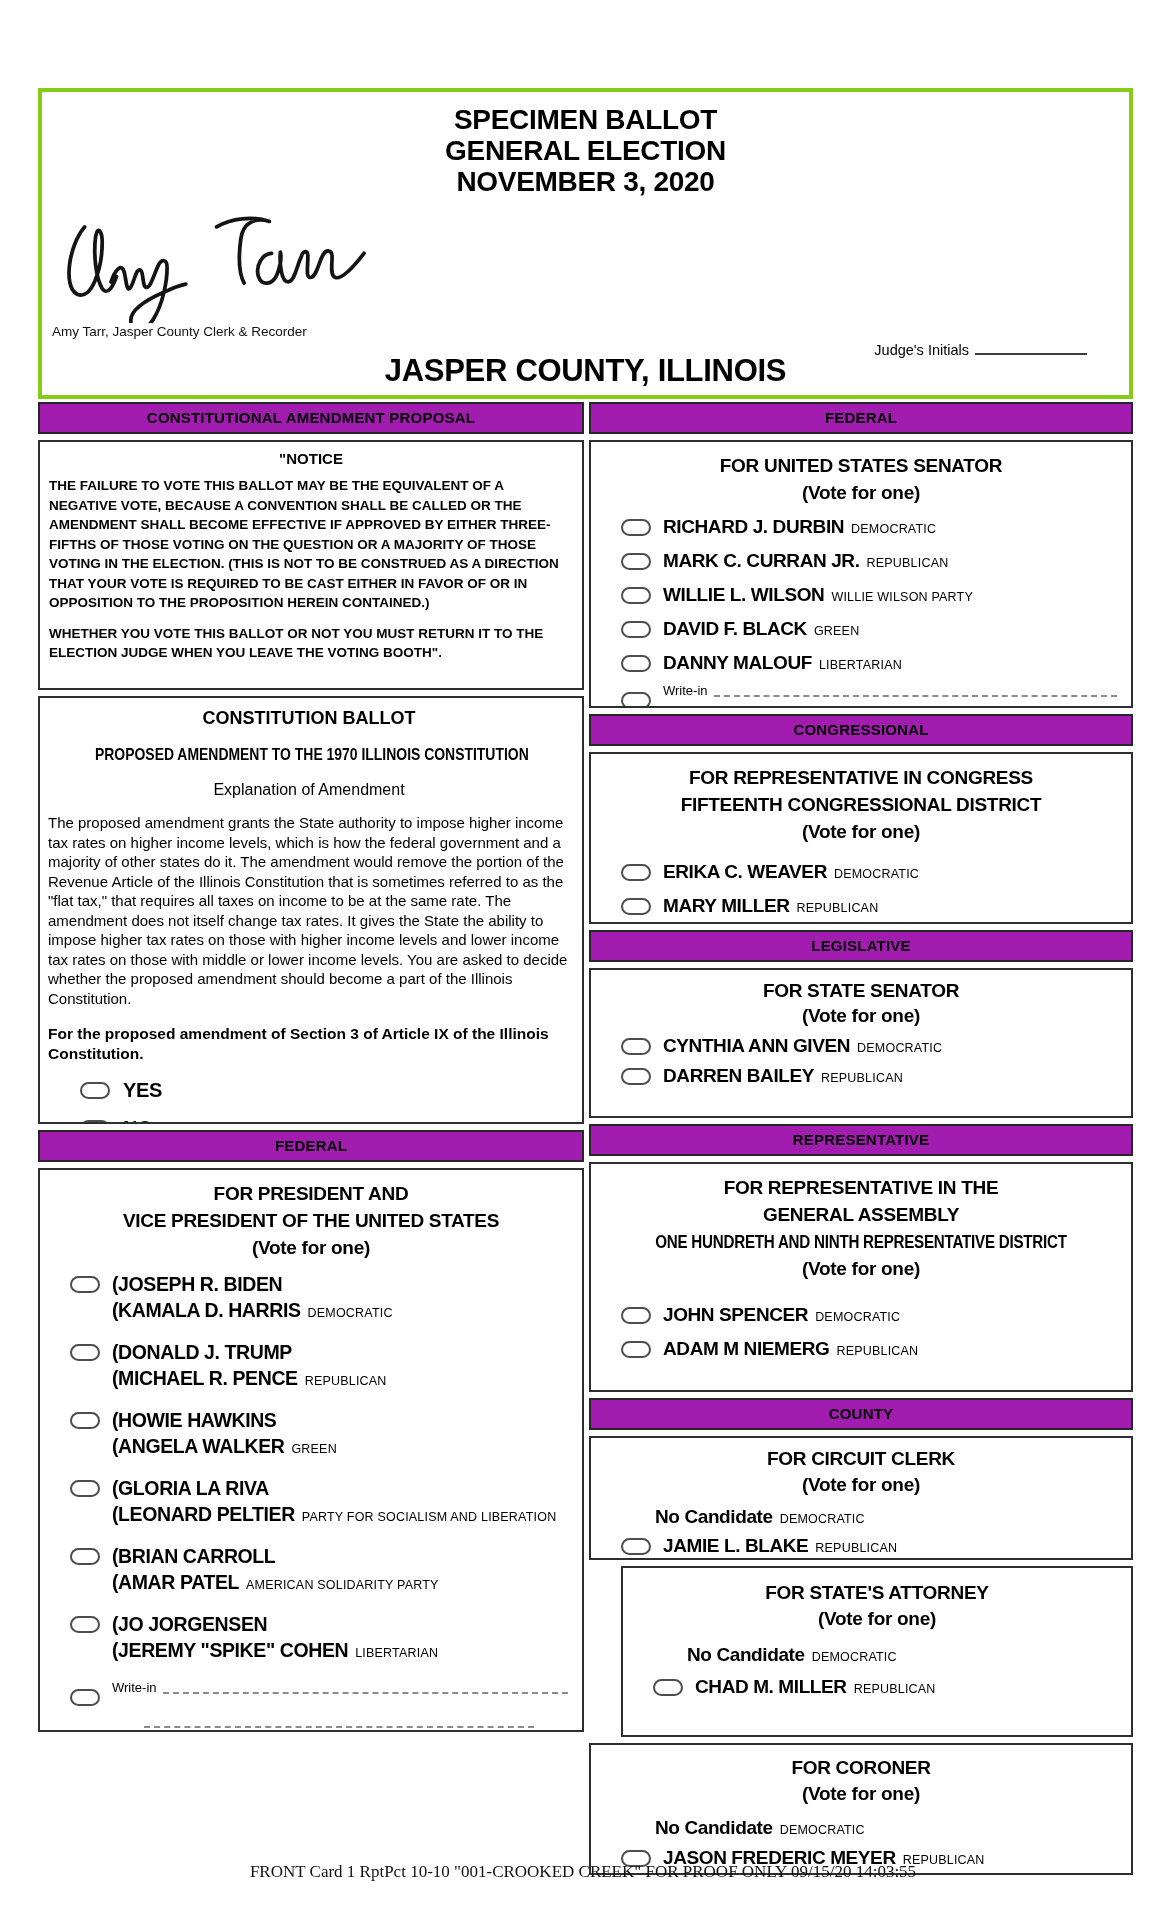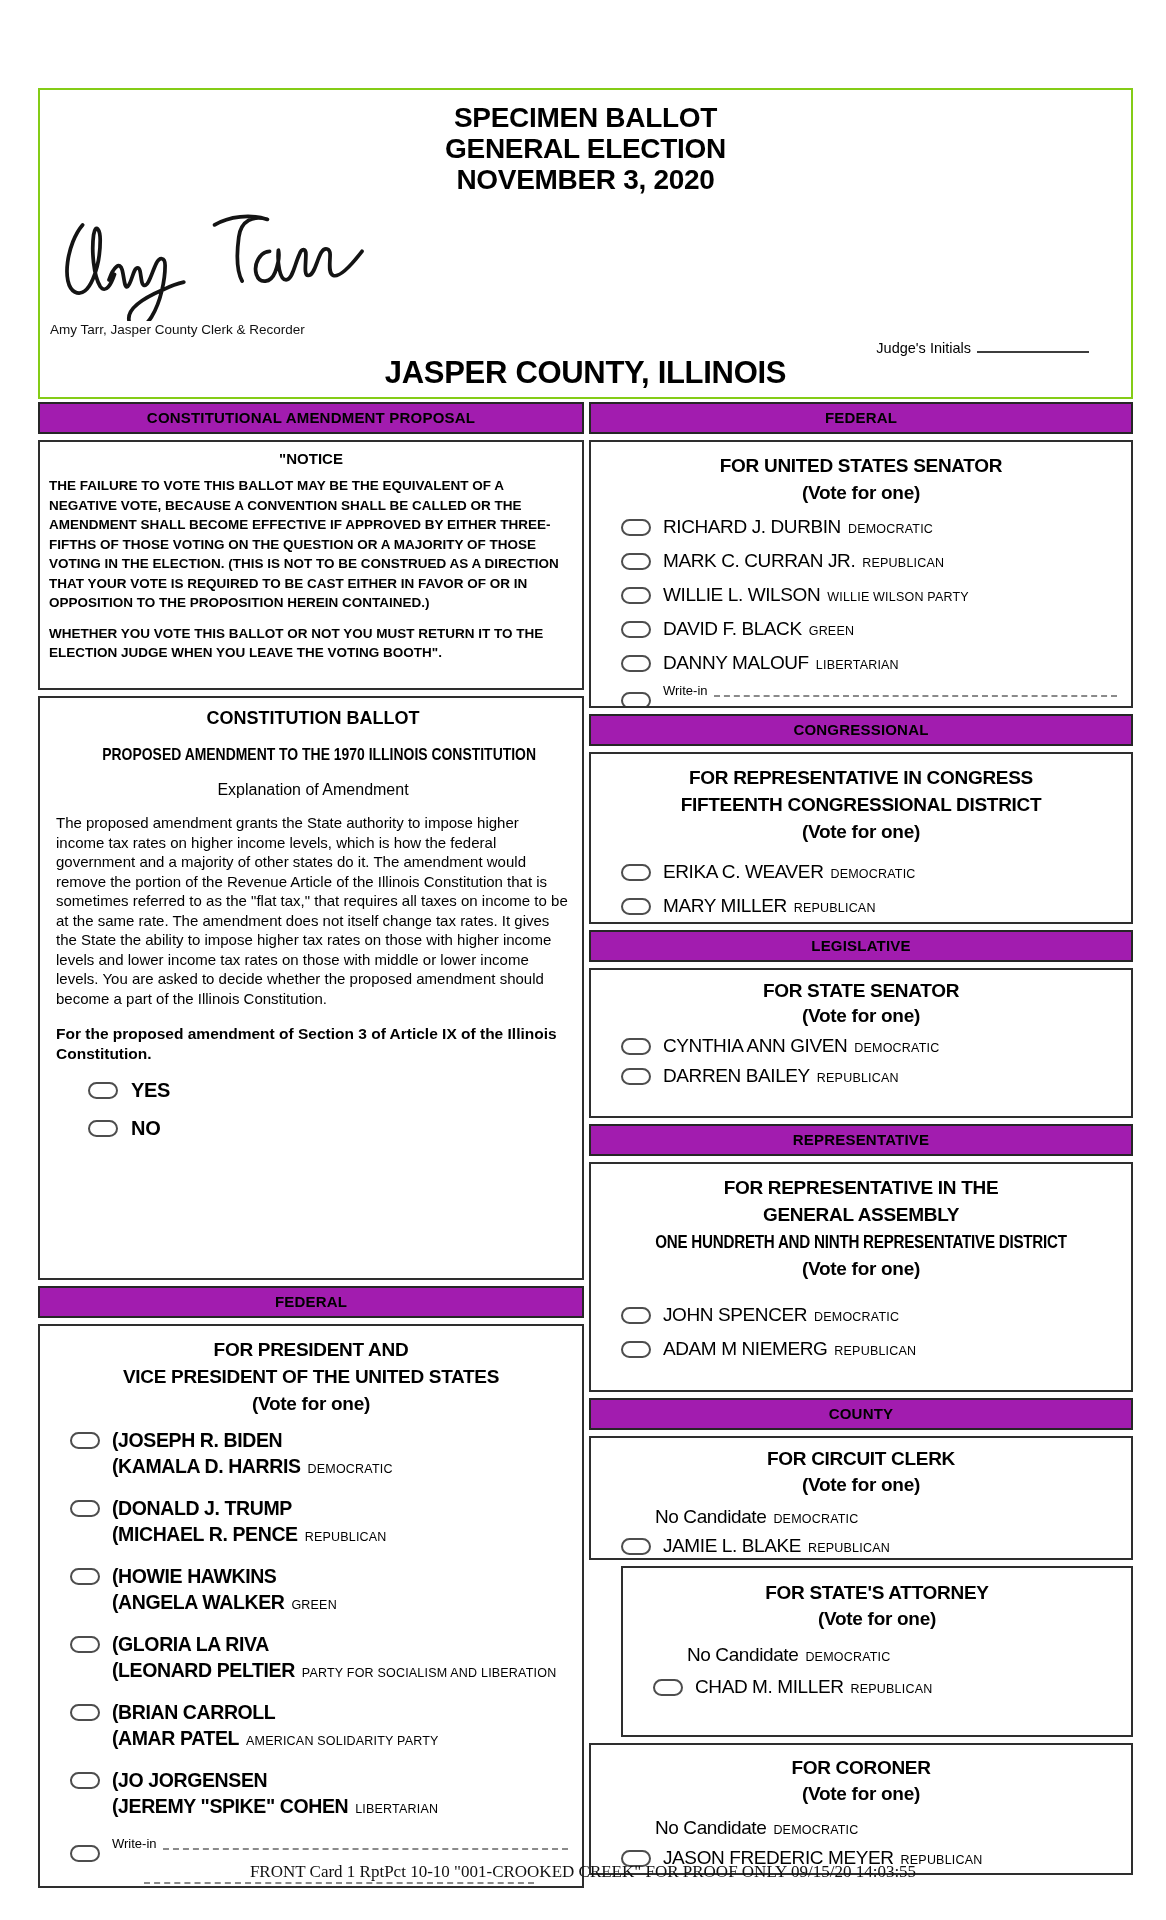--- a/index.html
+++ b/index.html
@@ -5,21 +5,21 @@
   html,body{margin:0;padding:0;}
   body{
     width:1166px;height:1920px;position:relative;background:#ffffff;
     font-family:"Liberation Sans","DejaVu Sans",sans-serif;color:#000;
     overflow:hidden;-webkit-font-smoothing:antialiased;
   }
   *{box-sizing:border-box;}
   
   .top-section{
     position:absolute;left:38px;top:88px;width:1095px;height:311px;
-    border:2px solid #84cc16;background:#fff;
+    border:4px solid #84cc16;background:#fff;
   }
   .title-block{margin-top:12px;text-align:center;}
   .title-line{font-size:28px;font-weight:bold;line-height:31px;letter-spacing:-0.3px;}
   .signature{position:absolute;left:14px;top:96px;width:330px;height:135px;}
   .clerk-caption{position:absolute;left:10px;top:232px;font-size:13.5px;color:#111;}
   .judges{position:absolute;right:42px;top:250px;font-size:14.5px;white-space:nowrap;}
   .judges-line{display:inline-block;width:112px;border-bottom:2px solid #3d3d3d;height:13px;margin-left:6px;}
   .county-title{position:absolute;left:0;right:0;bottom:6px;text-align:center;
     font-size:31px;font-weight:bold;letter-spacing:-0.3px;}
   
@@ -27,21 +27,21 @@
   .col.left{left:38px;width:546px;}
   .col.right{left:589px;width:544px;}
   .bar{
     height:32px;background:#a21caf;border:2px solid #262626;
     font-size:15px;font-weight:bold;text-align:center;line-height:28px;
     margin-bottom:6px;letter-spacing:0.2px;
   }
   .box{border:2px solid #2e2e2e;background:#fff;margin-bottom:6px;overflow:hidden;}
   
   .box.notice{height:250px;padding:8px 9px 0 9px;}
-  .box.constitution{height:584px;padding:6px 12px 0 16px;}
+  .box.constitution{height:428px;padding:6px 12px 0 8px;}
   .box.president{height:564px;padding:10px 0 0 0;}
   
   .box.senator{height:268px;padding:10px 0 0 0;}
   .box.congress{height:172px;padding:10px 0 0 0;}
   .box.ssen{height:150px;padding:8px 0 0 0;}
   .box.ga{height:230px;padding:10px 0 0 0;}
   .box.clerk{height:124px;padding:8px 0 0 0;}
   .box.attorney{height:171px;padding:12px 0 0 0;margin-left:32px;}
   .box.coroner{height:132px;padding:10px 0 0 0;}
   
@@ -52,21 +52,21 @@
     transform:scaleX(0.82);transform-origin:50% 50%;}
   .c-expl{font-size:16px;text-align:center;margin-top:16px;}
   .c-body{font-size:15px;line-height:19.5px;margin-top:14px;text-align:left;}
   .c-quest{font-size:15.5px;font-weight:bold;line-height:20px;margin-top:16px;}
   .opt-row{display:flex;align-items:center;margin-top:15px;padding-left:32px;}
   .opt-label{font-size:20px;font-weight:bold;margin-left:13px;letter-spacing:-0.3px;}
   .race-title{font-size:19px;font-weight:bold;text-align:center;line-height:27px;letter-spacing:-0.3px;white-space:nowrap;}
   .race-title.condense{transform:scaleX(0.82);transform-origin:50% 50%;font-size:18.5px;}
   .oval{width:30px;height:17px;border:2px solid #4d4d4d;border-radius:9px;flex:none;background:#fff;}
   .cand{display:flex;align-items:center;padding-left:30px;margin-bottom:12px;}
-  .cand .cname{font-size:19px;font-weight:normal;margin-left:12px;letter-spacing:-0.4px;white-space:nowrap;}
+  .cand .cname{font-size:19px;font-weight:bold;margin-left:12px;letter-spacing:-0.4px;white-space:nowrap;}
   .cand .party{font-size:12.5px;margin-left:7px;white-space:nowrap;padding-top:4px;letter-spacing:0.2px;}
   .cand.nocand{padding-left:64px;}
   .list{margin-top:10px;}
   
   .ticket{display:flex;align-items:flex-start;padding-left:30px;margin-bottom:13px;}
   .ticket .oval{margin-top:5px;}
   .tnames{margin-left:12px;}
   .tname{font-size:19.5px;font-weight:bold;line-height:26px;letter-spacing:-0.4px;white-space:nowrap;}
   .tname .party{font-size:12.5px;font-weight:normal;margin-left:7px;letter-spacing:0.2px;}
   

